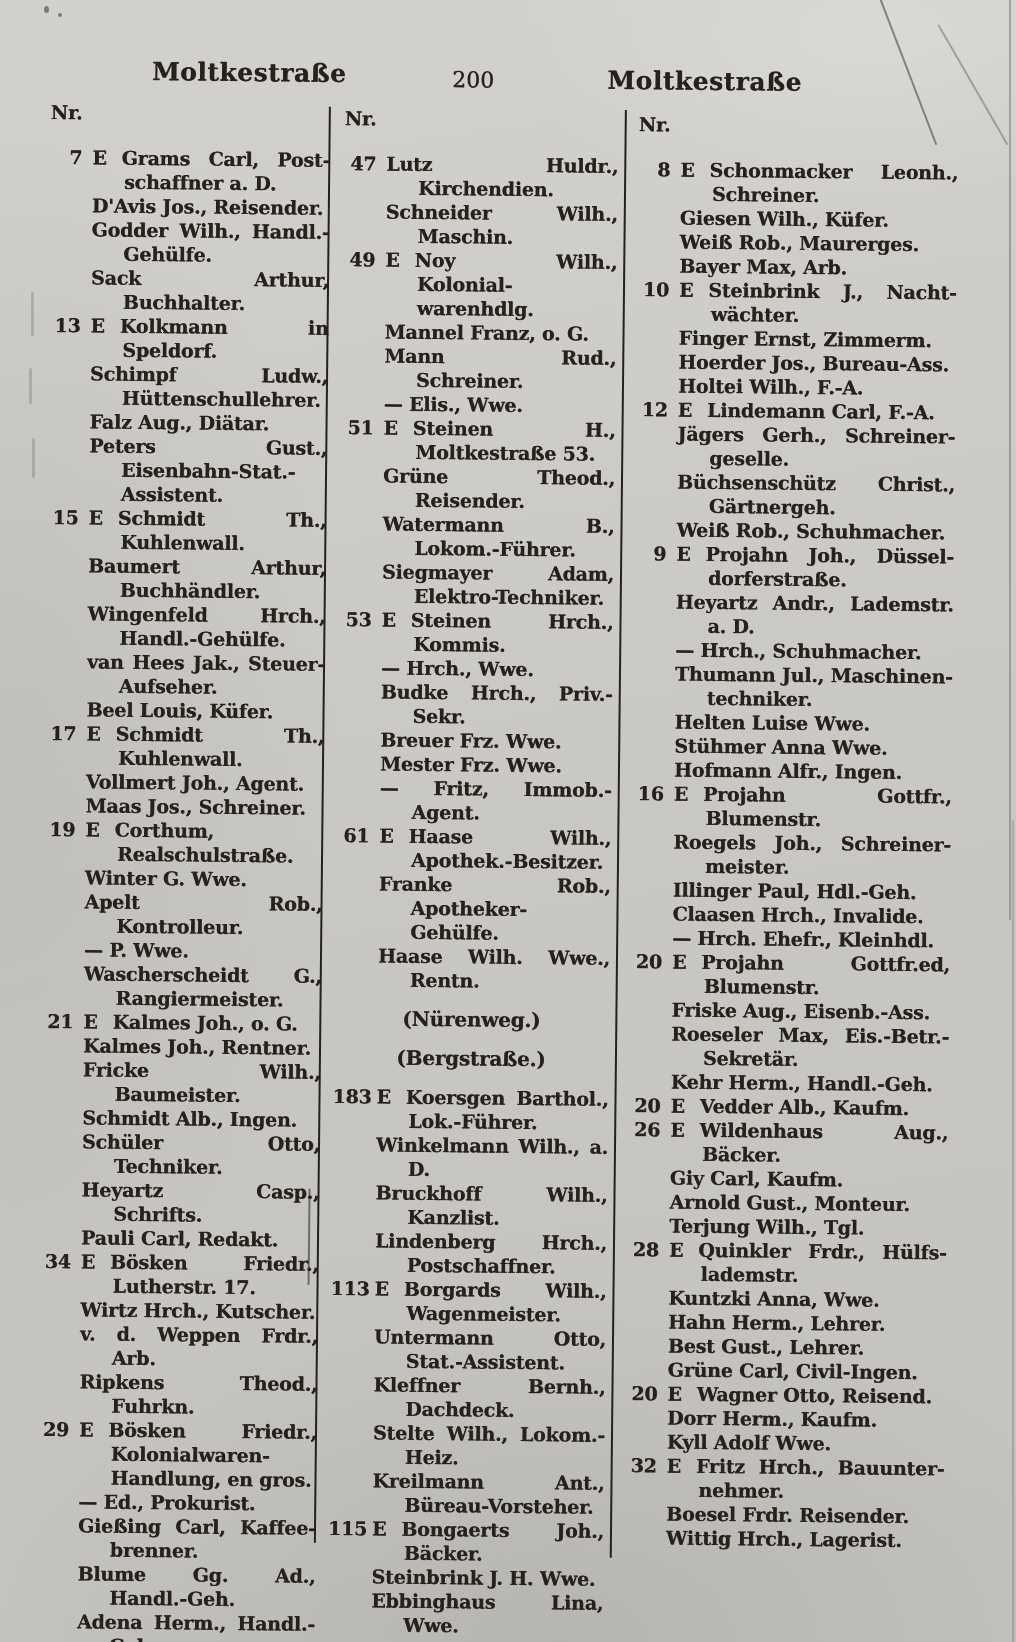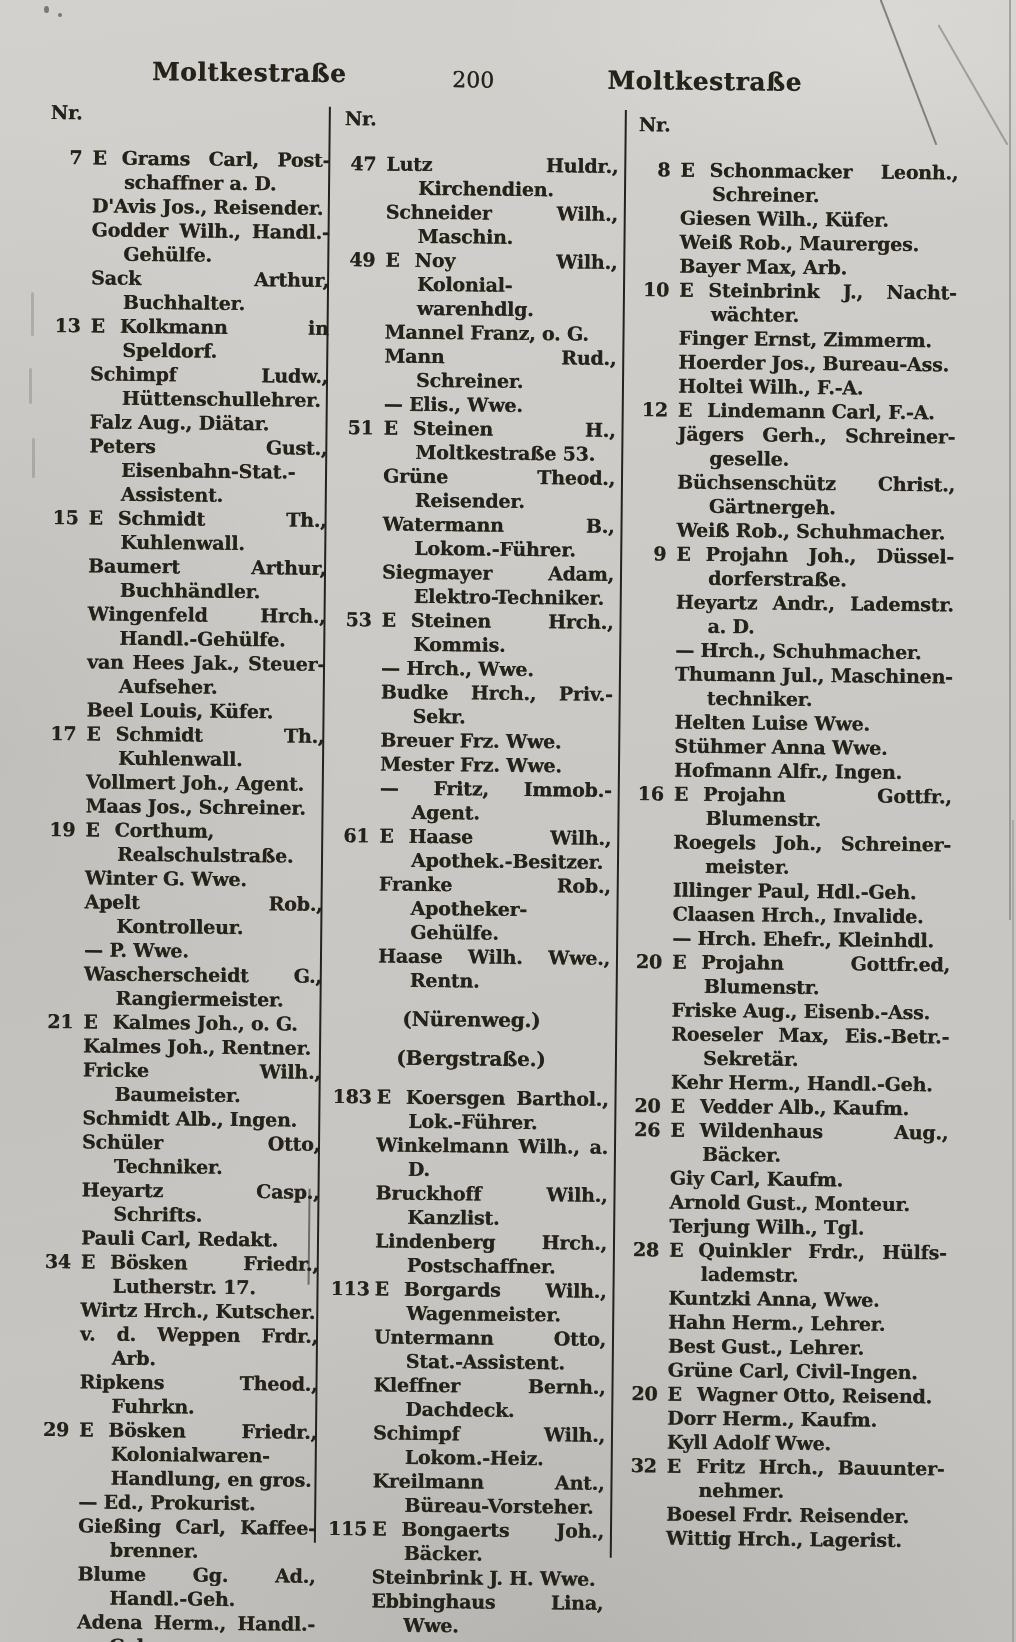--- a/index.html
+++ b/index.html
@@ -127,21 +127,21 @@
           <div class="entry"><span>Haase Wilh. Wwe., Rentn.</span></div>
           <div class="street">(Nürenweg.)</div>
           <div class="street">(Bergstraße.)</div>
           <div class="entry"><span class="num">183</span><span class="e">E</span><span>Koersgen Barthol., Lok.-Führer.</span></div>
           <div class="entry"><span>Winkelmann Wilh., a. D.</span></div>
           <div class="entry"><span>Bruckhoff Wilh., Kanzlist.</span></div>
           <div class="entry"><span>Lindenberg Hrch., Post­schaffner.</span></div>
           <div class="entry"><span class="num">113</span><span class="e">E</span><span>Borgards Wilh., Wagenmeister.</span></div>
           <div class="entry"><span>Untermann Otto, Stat.-Assistent.</span></div>
           <div class="entry"><span>Kleffner Bernh., Dachdeck.</span></div>
-          <div class="entry"><span>Schimpf Wilh., Lokom.-Heiz.</span></div>
+          <div class="entry"><span>Stelte Wilh., Lokom.-Heiz.</span></div>
           <div class="entry"><span>Kreilmann Ant., Büreau-Vorsteher.</span></div>
           <div class="entry"><span class="num">115</span><span class="e">E</span><span>Bongaerts Joh., Bäcker.</span></div>
           <div class="entry"><span>Steinbrink J. H. Wwe.</span></div>
           <div class="entry"><span>Ebbinghaus Lina, Wwe.</span></div>
         </div>
     </div>
 
     <div id="col3" class="col ink">
       <div class="nr">Nr.</div>
       <div>

